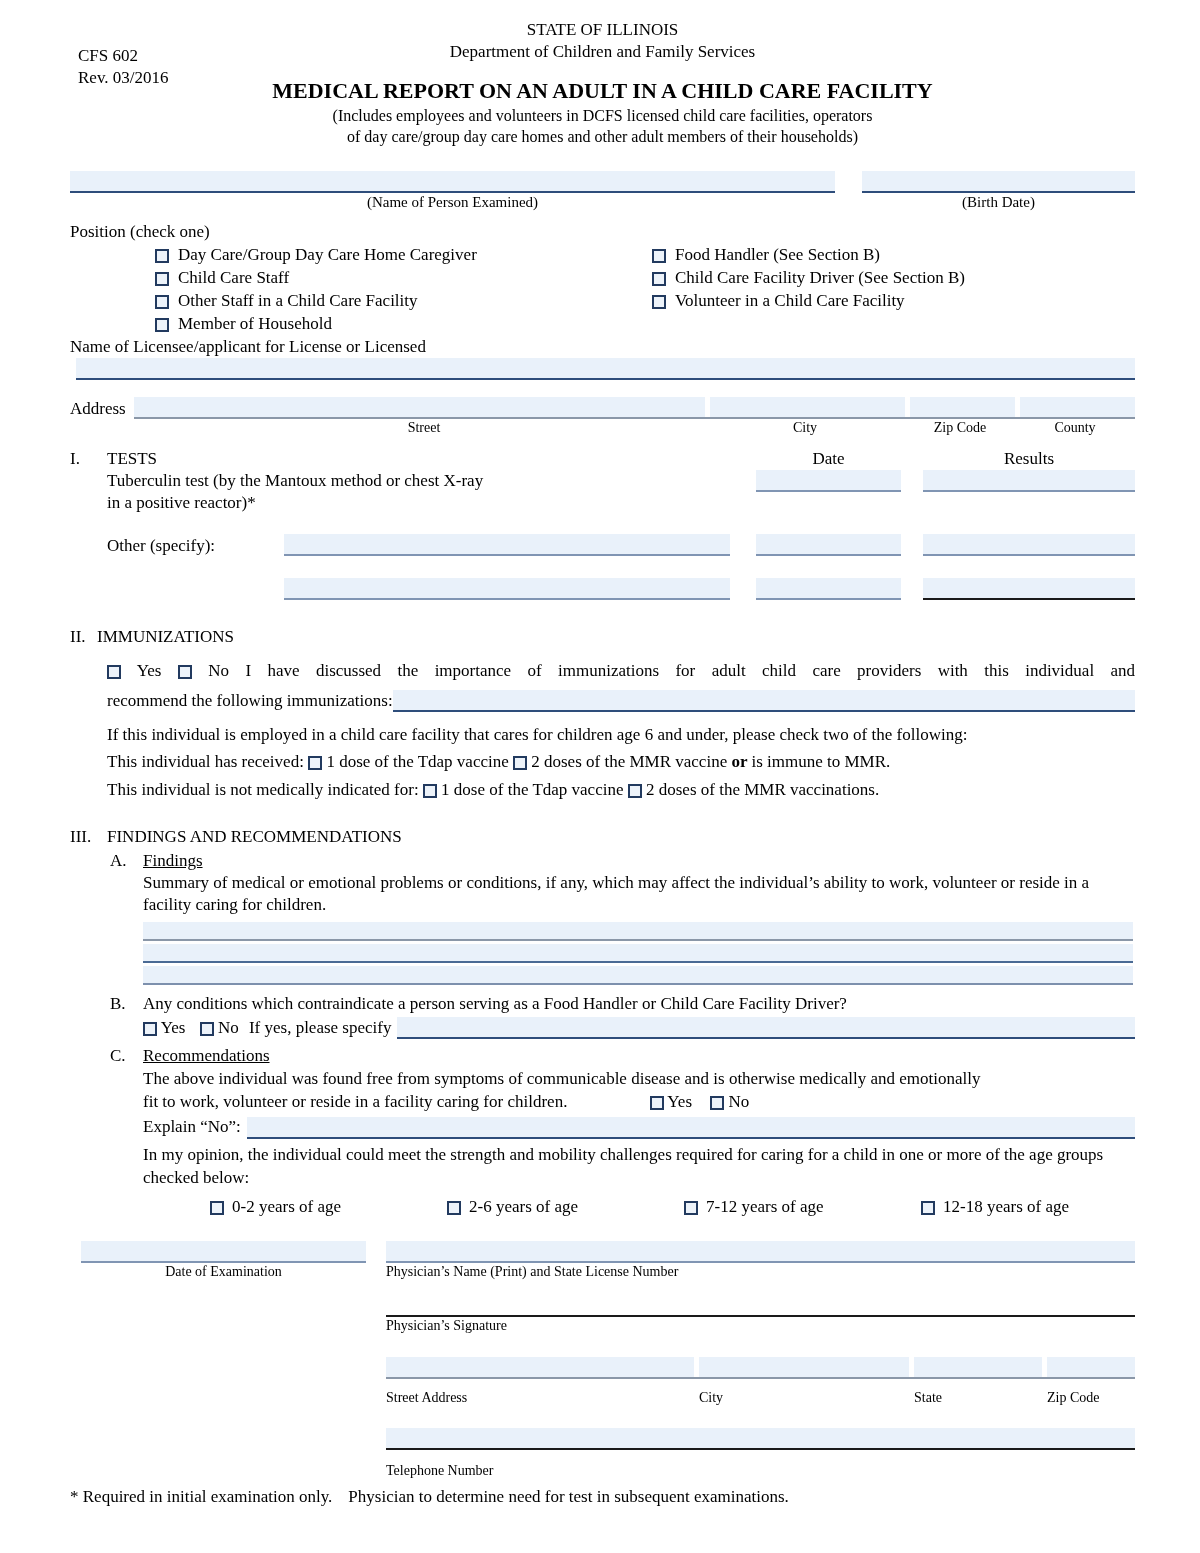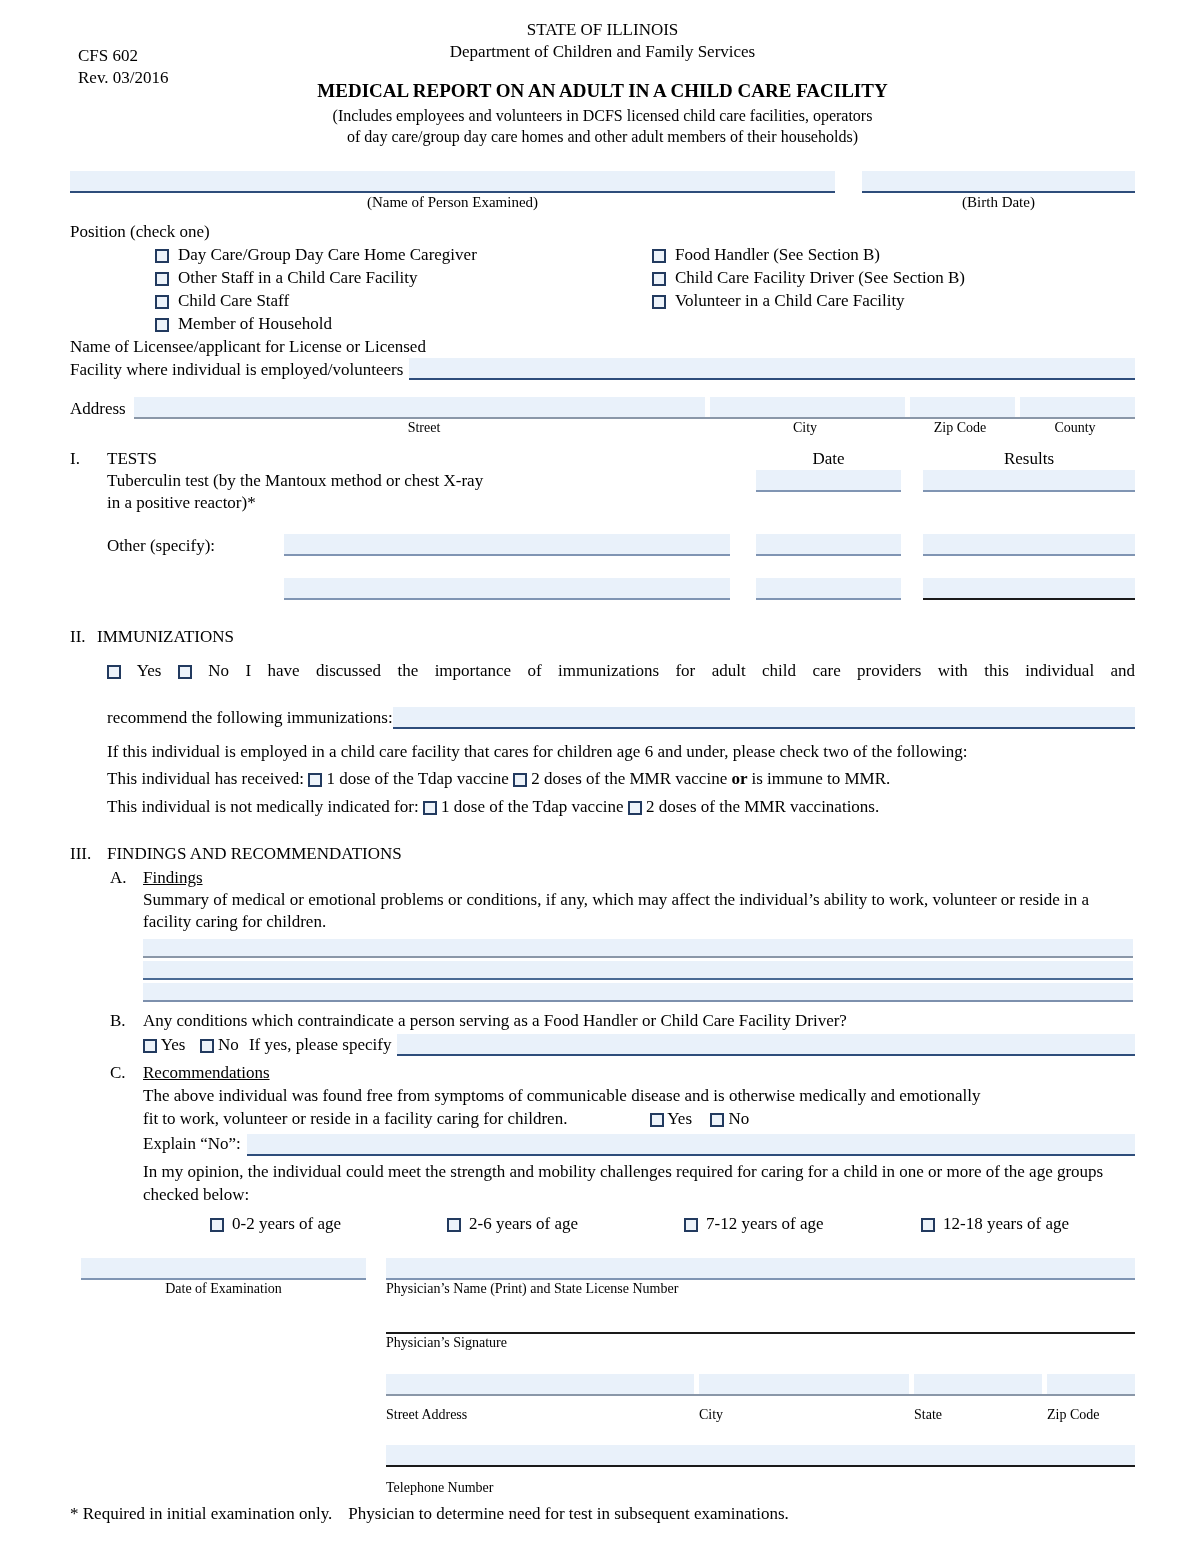--- a/index.html
+++ b/index.html
@@ -7,21 +7,21 @@
   .page {
     width:1200px; height:1553px; position:relative; background:#ffffff;
     font-family:"Liberation Serif", serif; font-size:17px; color:#000;
     overflow:hidden; margin:0 auto;
   }
   .content { padding:19px 65px 0 70px; }
 
   
   .hdr-left { position:absolute; left:78px; top:45px; line-height:22px; }
   .hdr-center { text-align:center; line-height:22px; }
-  .form-title { font-weight:bold; font-size:19px; margin-top:14px; line-height:28px; }
+  .form-title { font-weight:bold; font-size:22px; margin-top:14px; line-height:28px; }
   .subtitle { font-size:16px; line-height:21px; }
 
   
   .fld { background:#e9f1fa; border-bottom:2px solid #8095b3; height:22px; }
   .fld.dark  { border-bottom-color:#2e4d7b; }
   .fld.black { border-bottom-color:#1a1a1a; }
   .grow { flex:1 1 auto; }
 
   
   .cb {
@@ -72,21 +72,21 @@
   .other-row { margin-top:20px; }
   .other-row2 { margin-top:22px; }
   .other-main { display:flex; align-items:flex-end; }
   .other-main .olbl { width:177px; margin-left:37px; }
   .other-main .fld { flex:1; margin-right:26px; }
 
   
   .sec-head { line-height:22px; }
   .imm-just { margin-left:37px; margin-top:10px; line-height:26px;
               text-align:justify; text-align-last:justify; }
-  .imm-line2 { margin-left:37px; margin-top:23px; display:flex; align-items:flex-end; line-height:22px; }
+  .imm-line2 { margin-left:37px; margin-top:6px; display:flex; align-items:flex-end; line-height:22px; }
   .imm-line2 .fld { flex:1; margin-bottom:0; }
   .imm-note { margin-left:37px; margin-top:12px; line-height:22px; }
   .imm-opt { margin-left:37px; line-height:28px; }
   .bold { font-weight:bold; }
 
   
   .abc-row { display:flex; margin-top:2px; line-height:22px; }
   .abc { margin-left:40px; width:33px; }
   .u { text-decoration:underline; }
   .a-desc { margin-left:73px; width:990px; line-height:22px; }
@@ -154,45 +154,44 @@
       <div class="c id-birth">(Birth Date)</div>
     </div>
 
     <div class="pos-head">Position (check one)</div>
     <div class="pos-cols">
       <div class="pos-left">
         <div class="pos-row">
           <span class="cb"></span><span class="lbl">Day Care/Group Day Care Home Caregiver</span>
         </div>
         <div class="pos-row">
+          <span class="cb"></span><span class="lbl">Child Care Staff</span>
+        </div>
+        <div class="pos-row">
           <span class="cb"></span><span class="lbl">Other Staff in a Child Care Facility</span>
-        </div>
-        <div class="pos-row">
-          <span class="cb"></span><span class="lbl">Child Care Staff</span>
         </div>
         <div class="pos-row">
           <span class="cb"></span><span class="lbl">Member of Household</span>
         </div>
       </div>
       <div class="pos-right">
         <div class="pos-row">
           <span class="cb"></span><span class="lbl">Food Handler (See Section B)</span>
         </div>
         <div class="pos-row">
           <span class="cb"></span><span class="lbl">Child Care Facility Driver (See Section B)</span>
         </div>
         <div class="pos-row">
           <span class="cb"></span><span class="lbl">Volunteer in a Child Care Facility</span>
         </div>
       </div>
     </div>
 
     <div class="lic1">Name of Licensee/applicant for License or Licensed</div>
     <div class="lic2">
-      <span>Facility where individual is employed/volunteers</span>
       <div class="fld dark grow"></div>
     </div>
 
     <div class="addr-row">
       <span>Address</span>
       <div class="addr-wrap">
         <div class="addr-seg grow"></div>
         <div class="addr-gap"></div>
         <div class="addr-seg" style="width:195px;"></div>
         <div class="addr-gap"></div>

